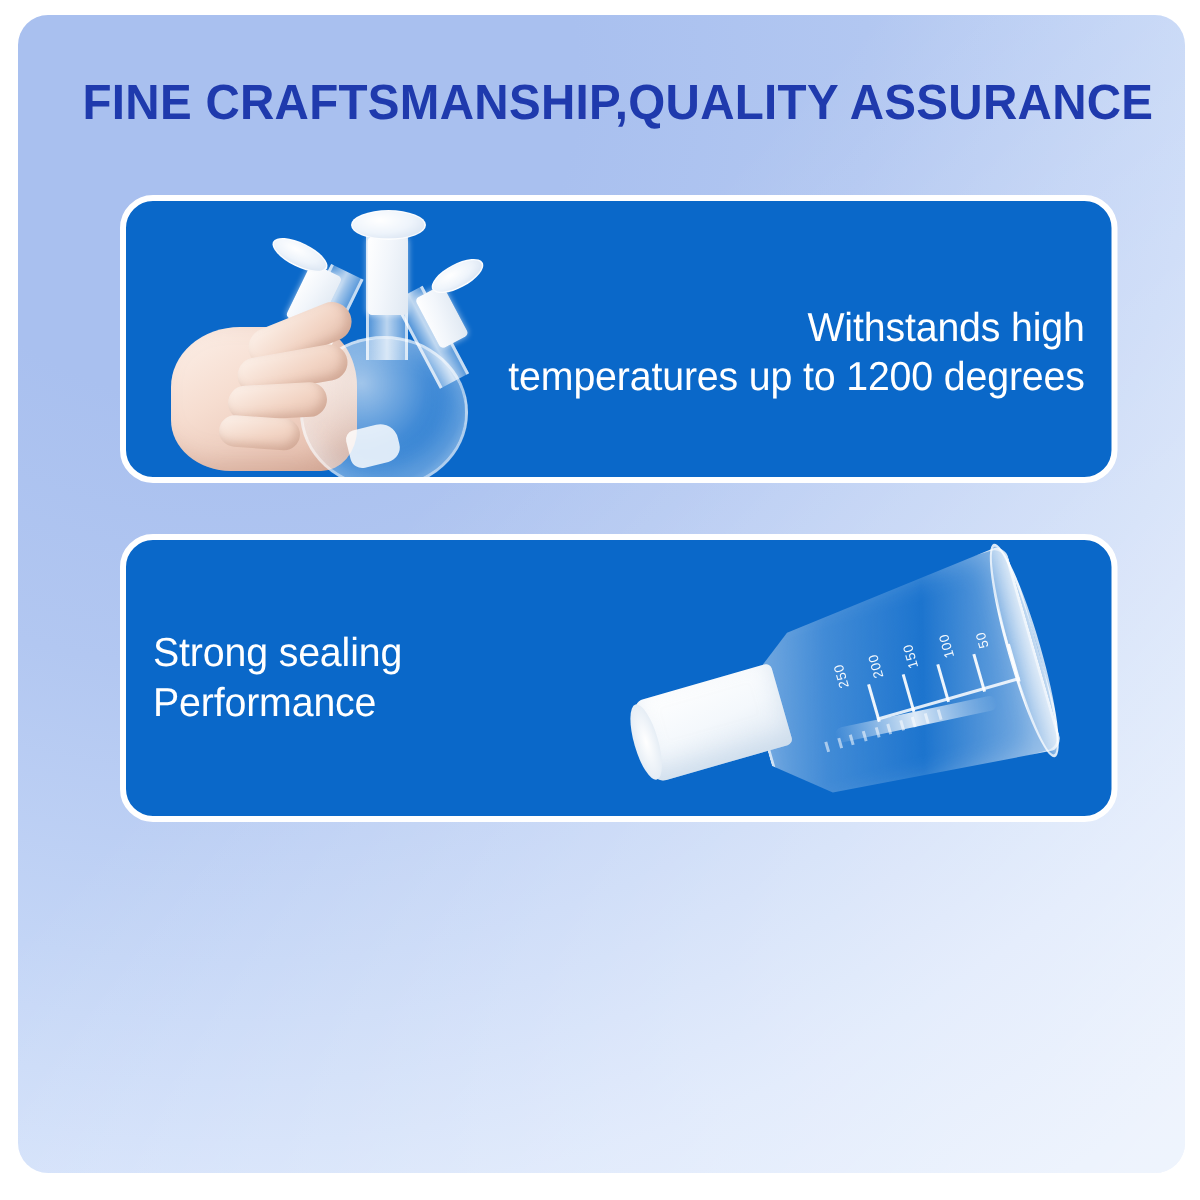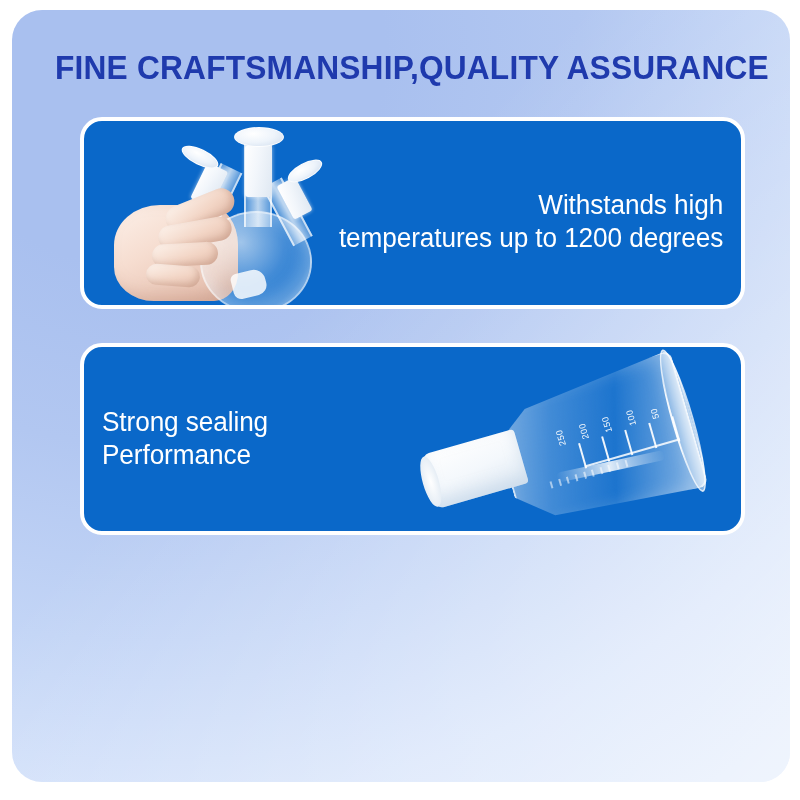--- a/index.html
+++ b/index.html
@@ -11,21 +11,21 @@
     font-family: "Liberation Sans", sans-serif;
     overflow: hidden;
   }
 
   #banner {
     position: absolute;
     left: 12px;
     top: 10px;
     width: 778px;
     height: 772px;
-    border-radius: 30px;
+    border-radius: 20px;
     background:
       radial-gradient(125% 115% at 18% 6%, #a9c0ef 0%, #a9c0ef 24%, #b2c7f1 44%, #c3d5f6 66%, #d3e1fa 84%, #dbe7fb 100%);
     overflow: hidden;
   }
 
   
   #banner::after {
     content: "";
     position: absolute;
     inset: 0;
@@ -53,20 +53,21 @@
 
   .feature-card {
     position: absolute;
     left: 68px;
     width: 665px;
     background: #0a68c9;
     border: 4px solid #ffffff;
     border-radius: 22px;
     overflow: hidden;
     z-index: 2;
+    margin-top: 13px;
   }
   .feature-card.card-1 { top: 107px;  height: 192px; }
   .feature-card.card-2 { top: 333px;  height: 192px; }
   .feature-card.card-3 { top: 559px;  height: 194px; }
 
   .card-text {
     position: absolute;
     color: #ffffff;
     font-size: 27px;
     line-height: 33px;

